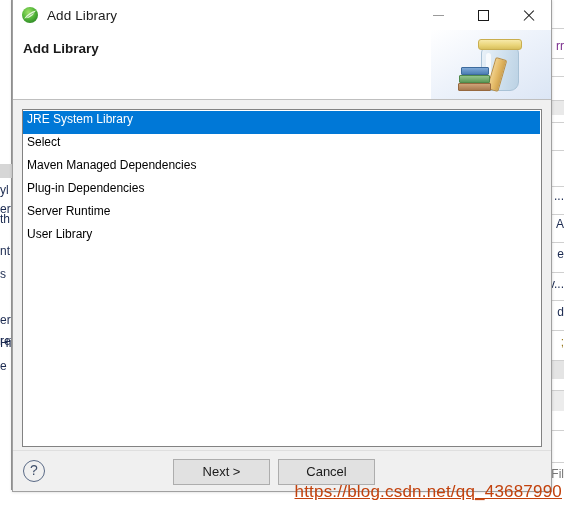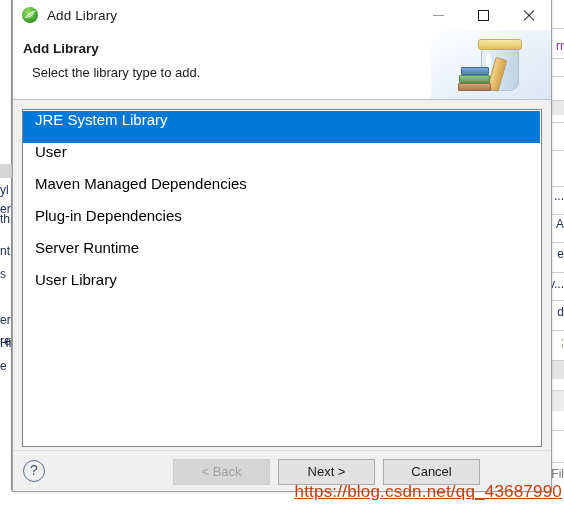--- a/index.html
+++ b/index.html
@@ -276,25 +276,25 @@
     position: relative;
     width: 100%;
     height: 338px;
     background: #ffffff;
     border: 1px solid #828282;
     box-sizing: border-box;
     overflow: hidden;
     padding-top: 1px;
   }
   .list-item {
-    height: 32px;
+    height: 23px;
     line-height: 17px;
-    padding-left: 12px;
-    font-family: "Liberation Sans", sans-serif;
-    font-size: 15px;
+    padding-left: 4px;
+    font-family: "Liberation Sans", sans-serif;
+    font-size: 12px;
     color: #000000;
     white-space: nowrap;
     cursor: default;
   }
   .list-item.selected {
     background: #0078d7;
     color: #ffffff;
     margin-right: 1px;
   }
 
@@ -453,48 +453,46 @@
         <span class="glyph-max"></span>
       </div>
       <div class="win-btn close">
         <span class="glyph-close"></span>
       </div>
     </div>
   </div>
 
   <div class="header">
     <div class="header-title">Add Library</div>
-    <div class="header-desc">Select the library type to add.</div>
     <div class="header-art">
       <div class="art-wrap">
         <div class="jar-body"></div>
         <div class="jar-shine"></div>
         <div class="jar-lid"></div>
         <div class="book-lean"></div>
         <div class="book book-brown"></div>
         <div class="book book-green"></div>
         <div class="book book-blue"></div>
       </div>
     </div>
   </div>
 
   <div class="dialog-body">
     <div class="listbox">
       <div class="list-item selected">JRE System Library</div>
-      <div class="list-item">User</div>
+      <div class="list-item">Select</div>
       <div class="list-item">Maven Managed Dependencies</div>
       <div class="list-item">Plug-in Dependencies</div>
       <div class="list-item">Server Runtime</div>
       <div class="list-item">User Library</div>
     </div>
   </div>
 
   <div class="footer">
     <div class="help-btn">?</div>
     <div class="btn-row">
-      <div class="dlg-btn disabled">&lt; Back</div>
       <div class="dlg-btn">Next &gt;</div>
       <div class="dlg-btn">Cancel</div>
     </div>
   </div>
 </div>
 
 <div class="watermark">https://blog.csdn.net/qq_43687990</div>
 
 </body></html>

